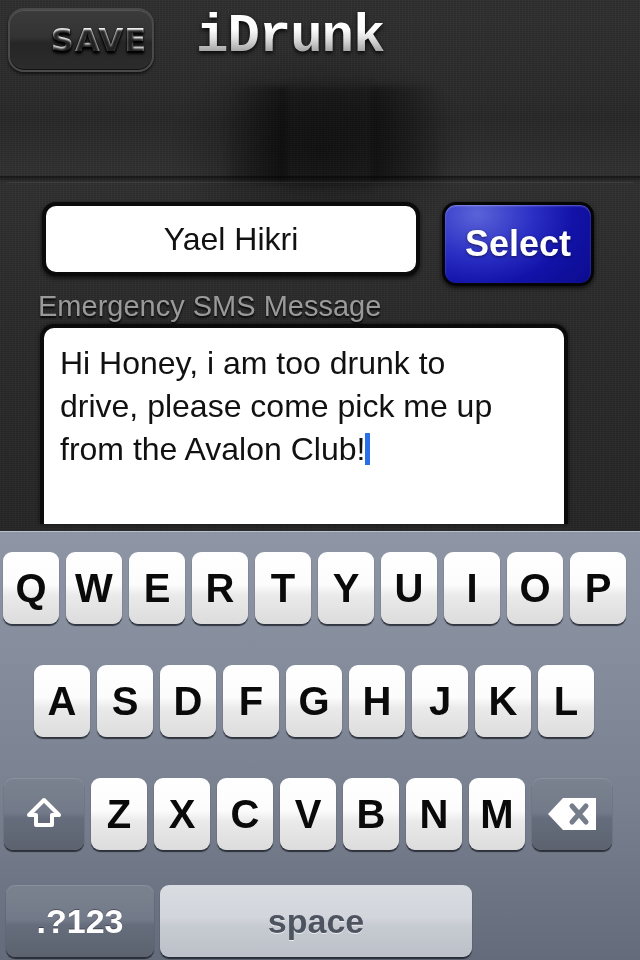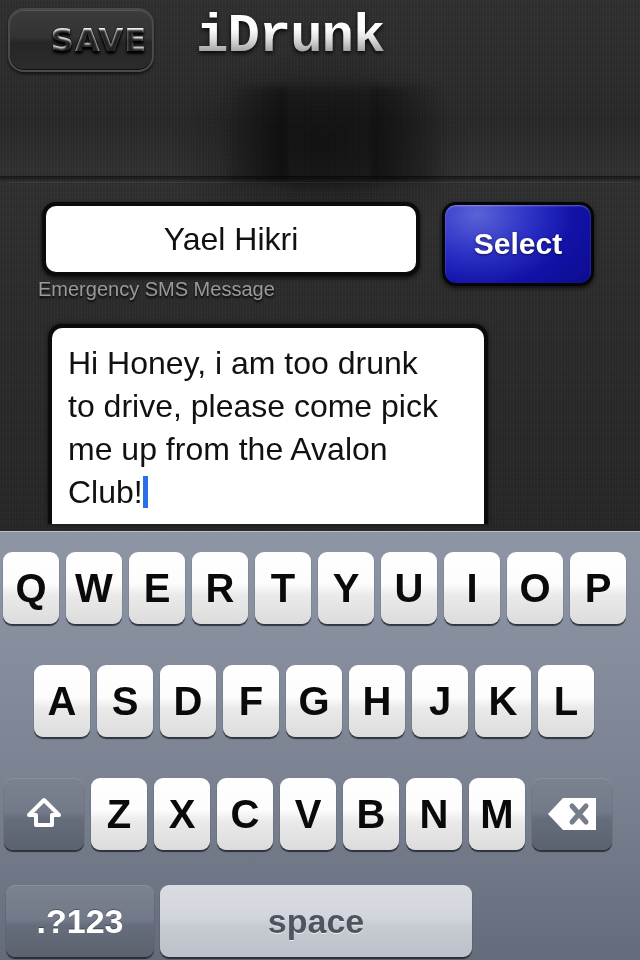--- a/index.html
+++ b/index.html
@@ -120,32 +120,32 @@
     border:3px solid #050505;
     background:
       radial-gradient(ellipse 160px 120px at 22% 12%, #5a63d8 0%, #2b2fc4 35%, #1212a8 60%, #0a0a86 100%);
     box-shadow:
       inset 0 1px 2px rgba(255,255,255,0.35),
       0 2px 4px rgba(0,0,0,0.7);
     display:flex; align-items:center; justify-content:center;
     cursor:pointer;
   }
   .select-btn span {
-    font-size:30px; font-weight:bold; color:#fff;
+    font-size:36px; font-weight:bold; color:#fff;
     text-shadow:0 1px 3px rgba(0,0,0,0.55);
   }
 
   .msg-label {
-    position:absolute; left:38px; top:92px;
-    font-size:20px; color:#9a9a9a;
+    position:absolute; left:38px; top:104px;
+    font-size:29px; color:#9a9a9a;
     text-shadow:0 2px 2px rgba(0,0,0,0.85);
   }
 
   .msg-field {
-    position:absolute; left:48px; top:138px; width:440px; height:200px;
+    position:absolute; left:40px; top:138px; width:528px; height:200px;
     background:#ffffff;
     border:4px solid #0b0b0b;
     border-top-left-radius:14px; border-top-right-radius:14px;
     border-bottom:none;
     box-shadow:0 0 4px rgba(0,0,0,0.6);
     padding:14px 33px 0 16px;
     cursor:text;
     overflow:hidden;
   }
   .msg-text {

